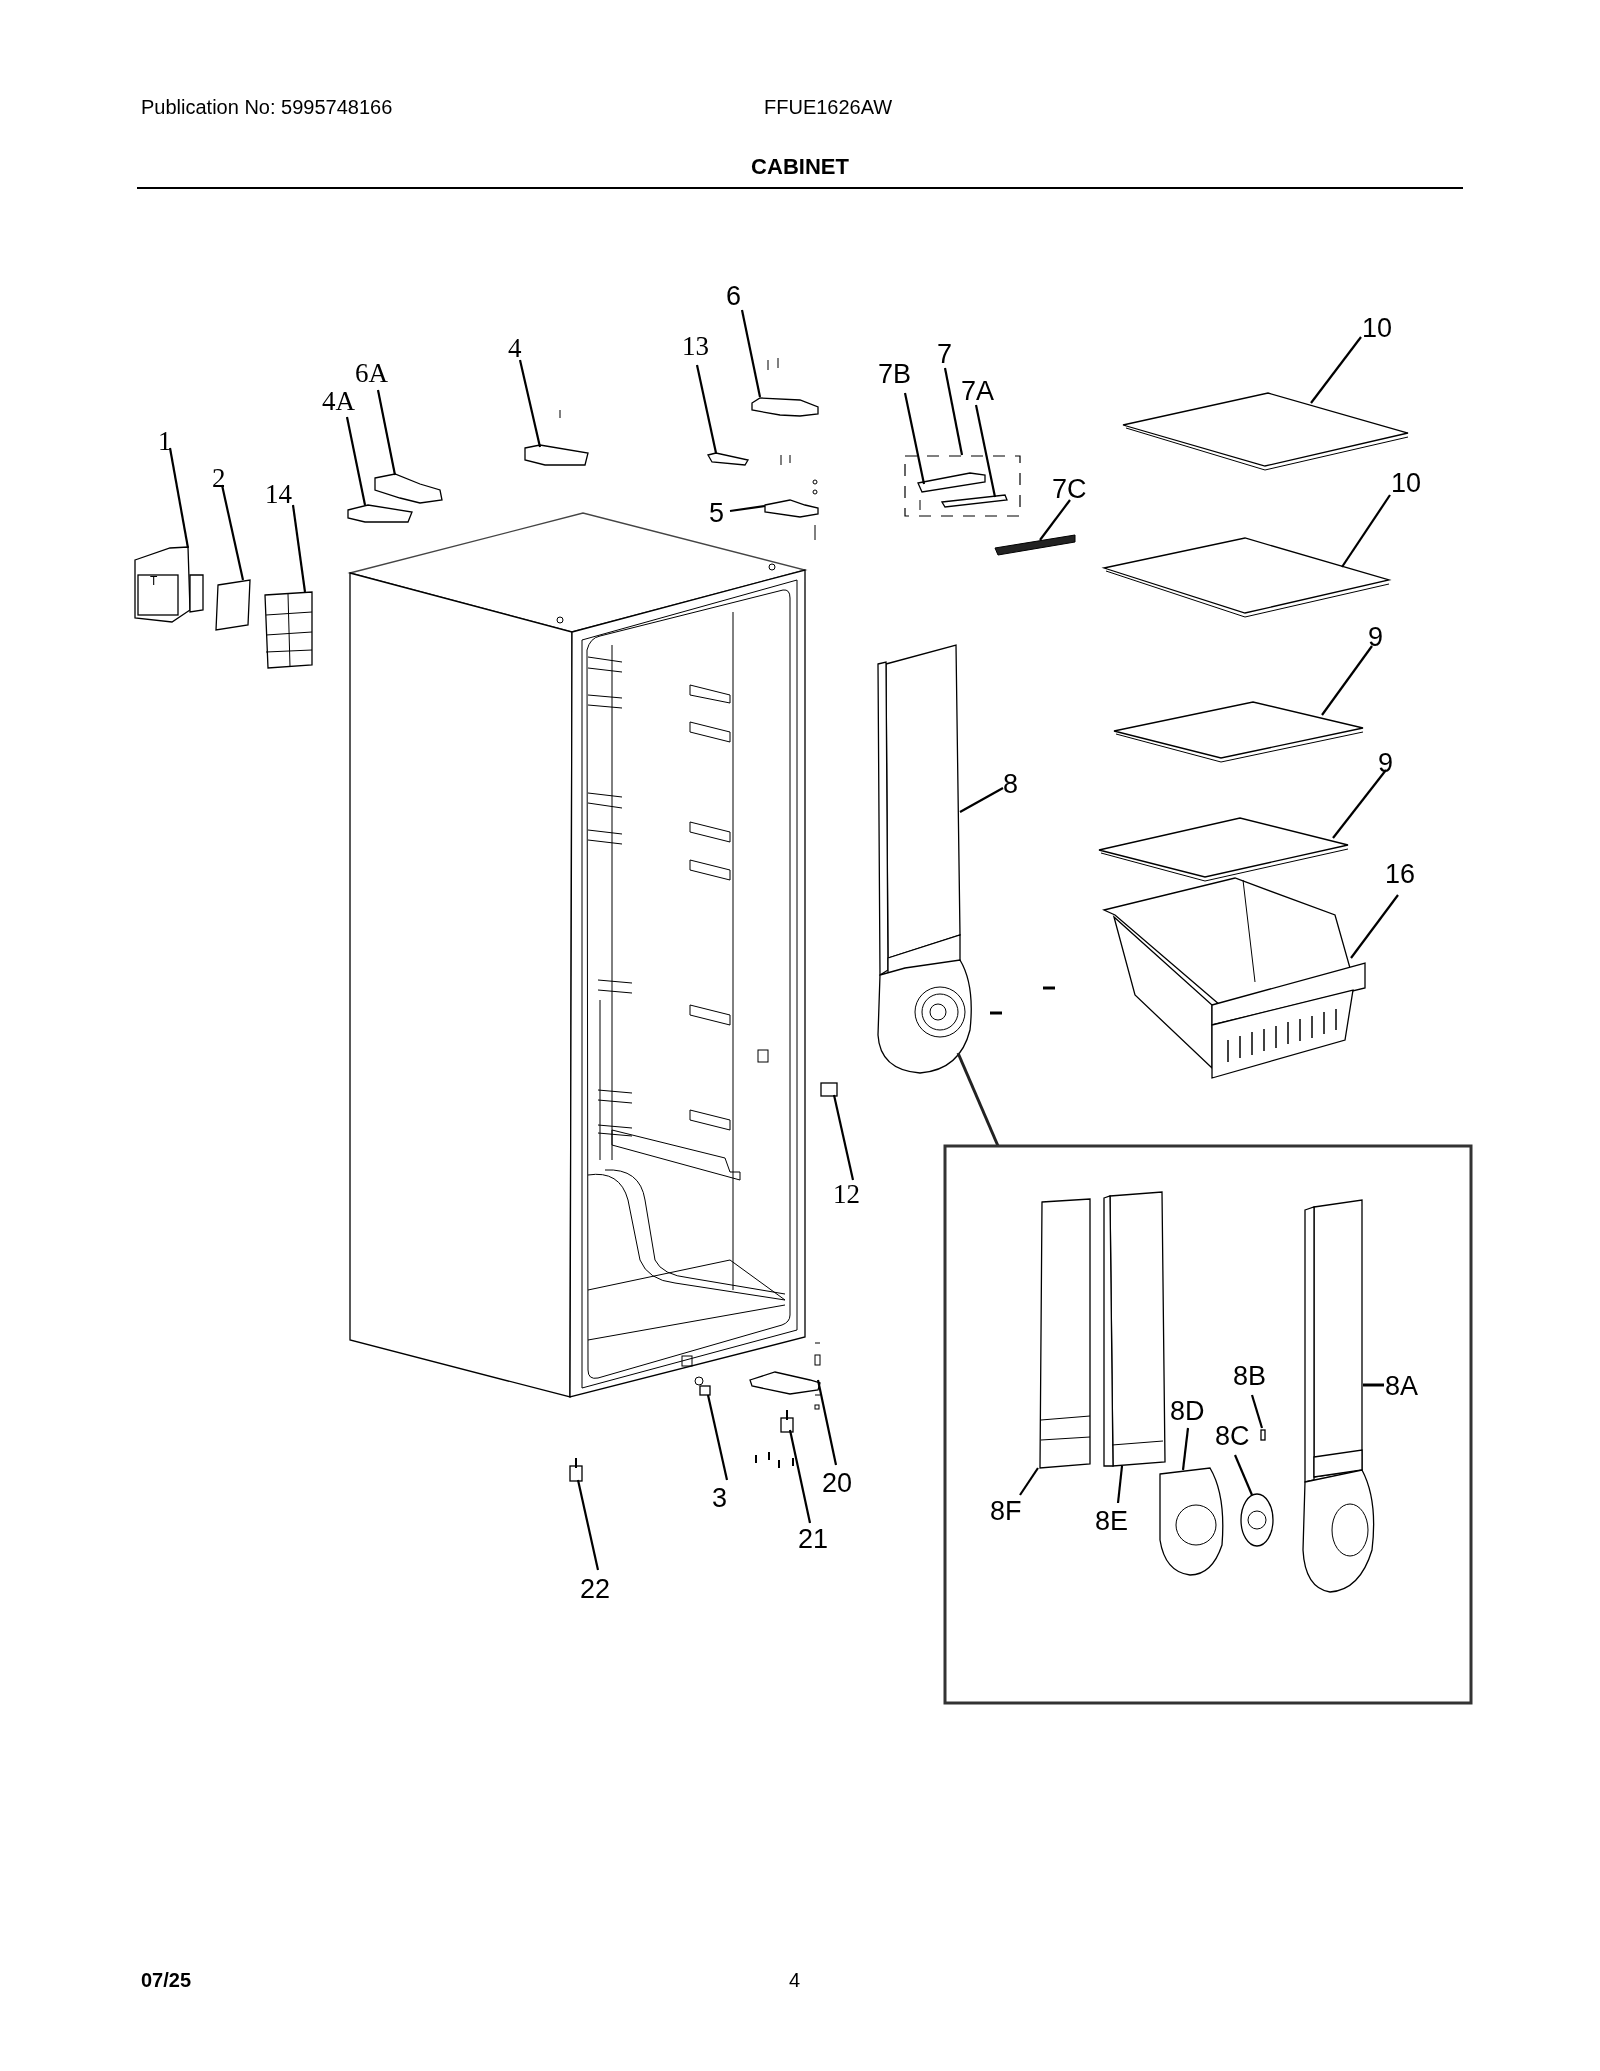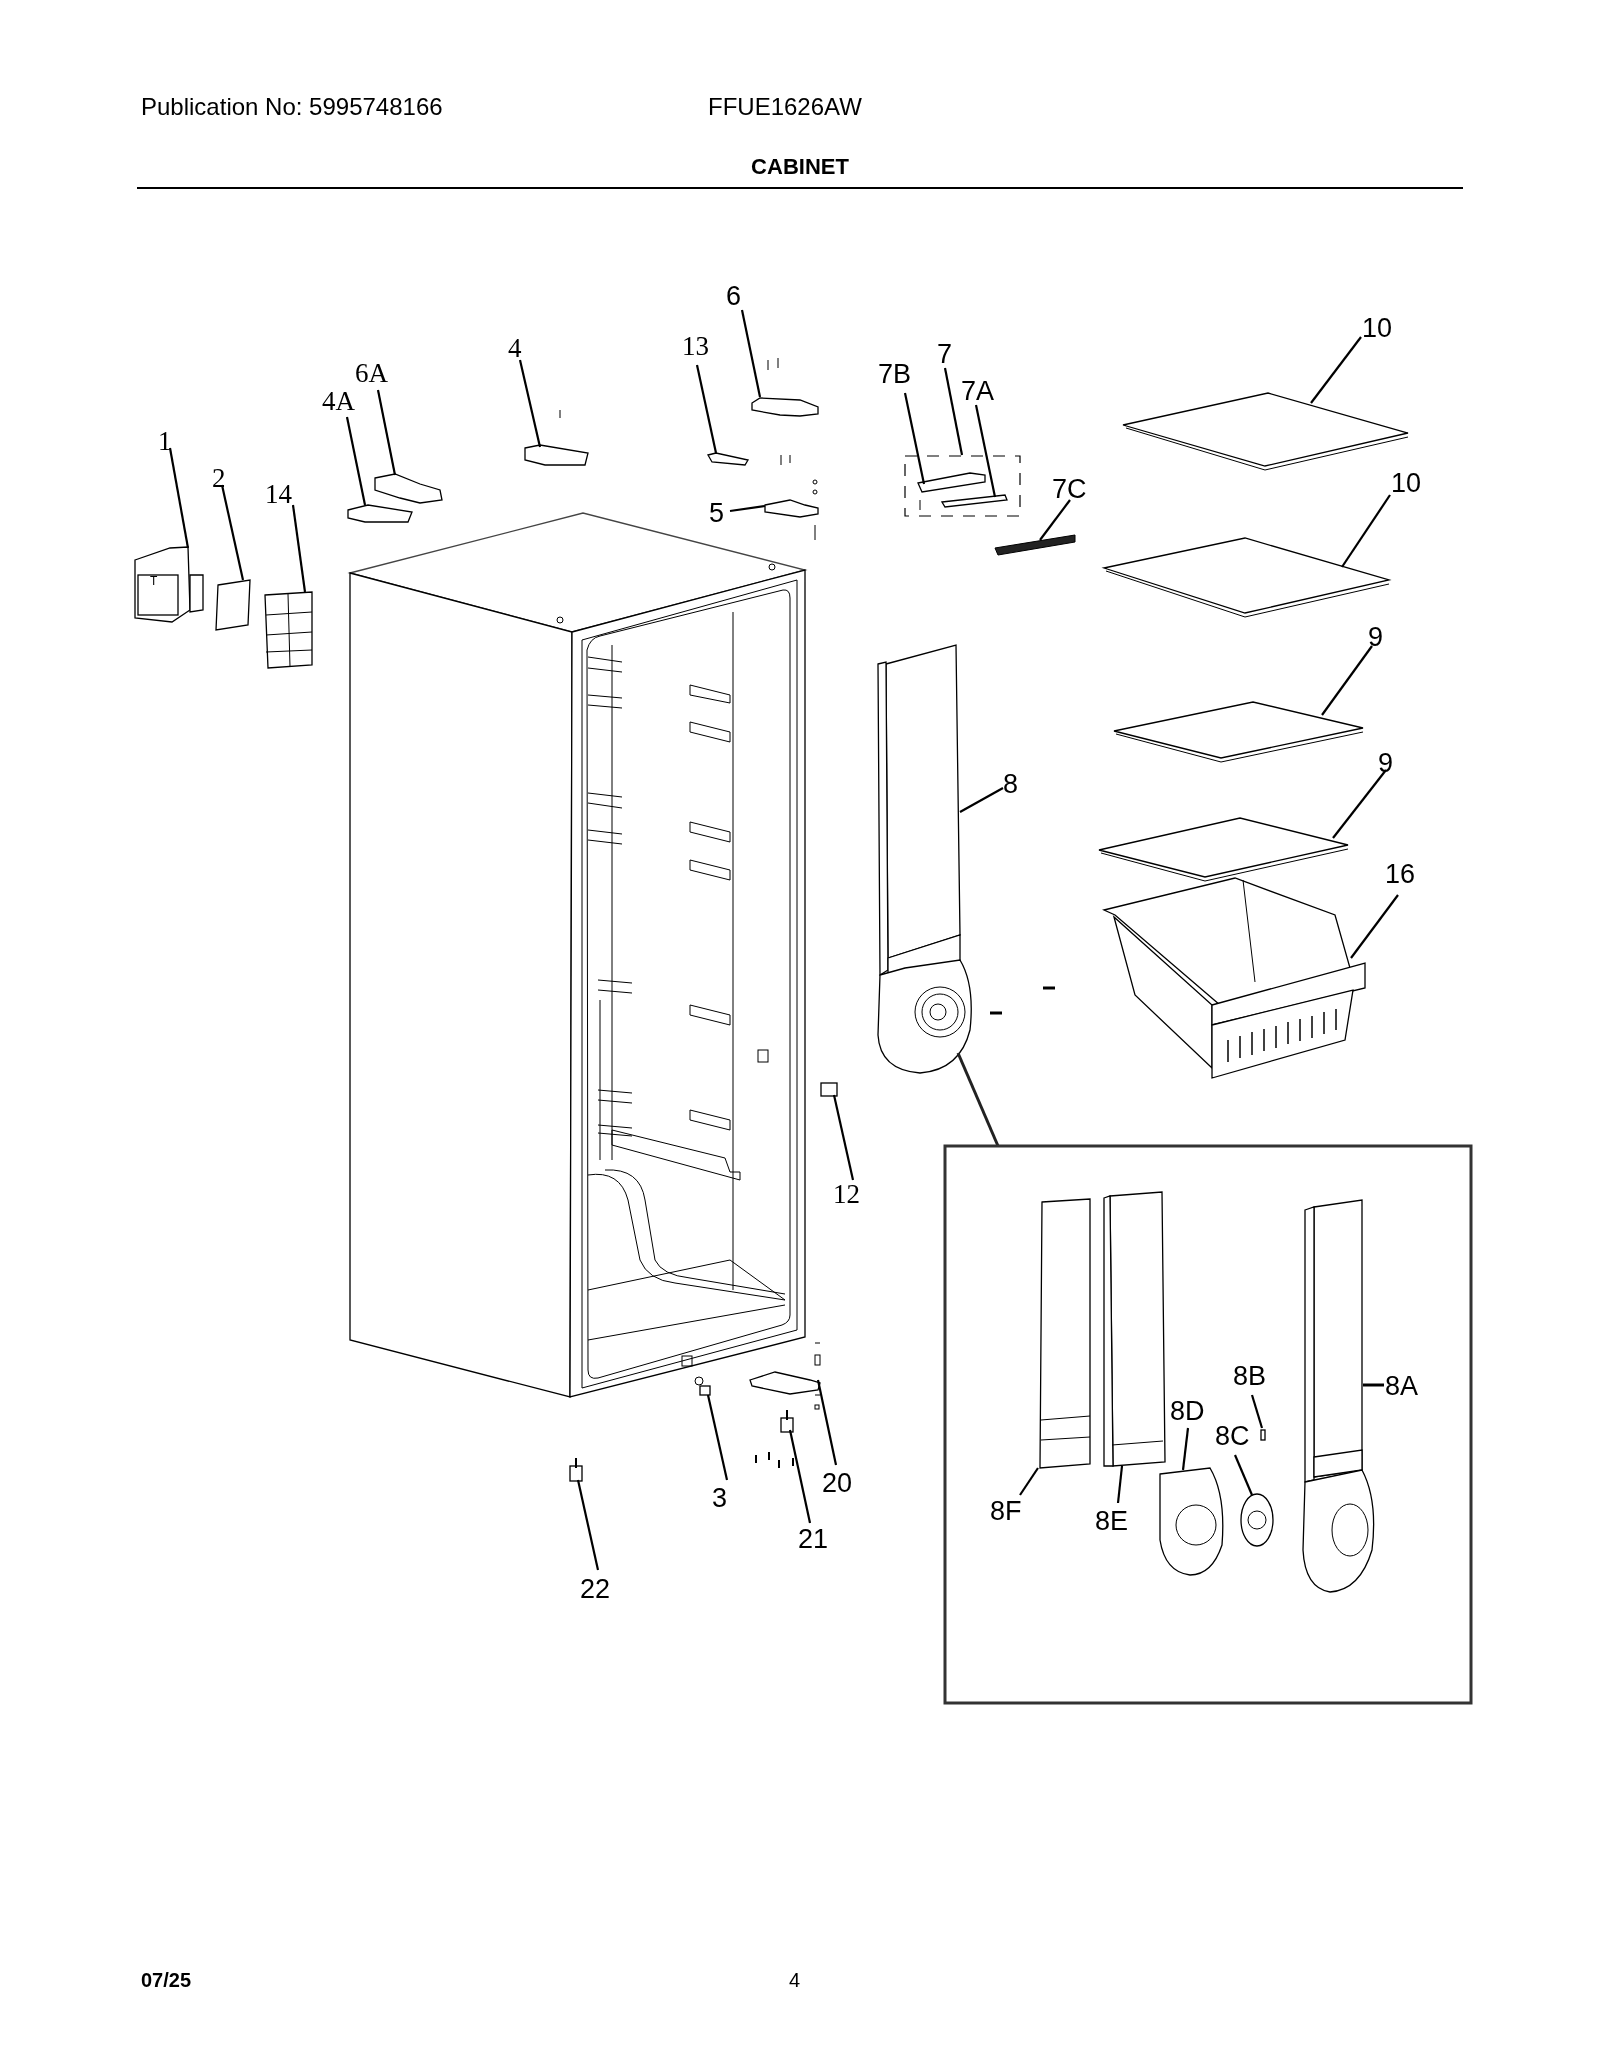--- a/index.html
+++ b/index.html
@@ -1,34 +1,34 @@
 <!DOCTYPE html>
 <html><head>
 <meta charset="utf-8">
 <style>
   html, body { margin: 0; padding: 0; background: #ffffff; }
   body { width: 1600px; height: 2071px; position: relative; overflow: hidden;
          font-family: "Liberation Sans", sans-serif; color: #000; }
-  .hdr { position: absolute; font-size: 24px; line-height: 24px; white-space: nowrap; }
+  .hdr { position: absolute; font-size: 20px; line-height: 24px; white-space: nowrap; }
   .title { position: absolute; left: 0; width: 1600px; top: 153px; text-align: center;
            font-weight: bold; font-size: 22px; line-height: 28px; }
   .rule { position: absolute; left: 137px; width: 1326px; top: 187px; height: 2px; background: #000; }
   .ftr { position: absolute; font-size: 20px; line-height: 24px; }
   svg.diagram { position: absolute; left: 0; top: 0; }
   .lbl-sans { font-family: "Liberation Sans", sans-serif; font-size: 27px; fill: #000; }
   .lbl-serif { font-family: "Liberation Serif", serif; font-size: 27px; fill: #000; }
   .part { fill: #fff; stroke: #000; stroke-width: 1.3; }
   .thin { fill: none; stroke: #000; stroke-width: 1; }
   .lead { stroke: #000; stroke-width: 2.2; fill: none; }
 </style>
 </head>
 <body>
 
 <div class="hdr" style="left:141px; top:95px;">Publication No: 5995748166</div>
-<div class="hdr" style="left:708px; top:95px;">FFUE1626AW</div>
+<div class="hdr" style="left:764px; top:95px;">FFUE1626AW</div>
 <div class="title">CABINET</div>
 <div class="rule"></div>
 
 <svg class="diagram" width="1600" height="2071" viewBox="0 0 1600 2071">
 
   <g>
 
     <polygon class="part" points="350,573 583,513 805,570 572,632" style="stroke:#444"></polygon>
 
     <polygon class="part" points="350,573 572,632 570,1397 350,1340"></polygon>

